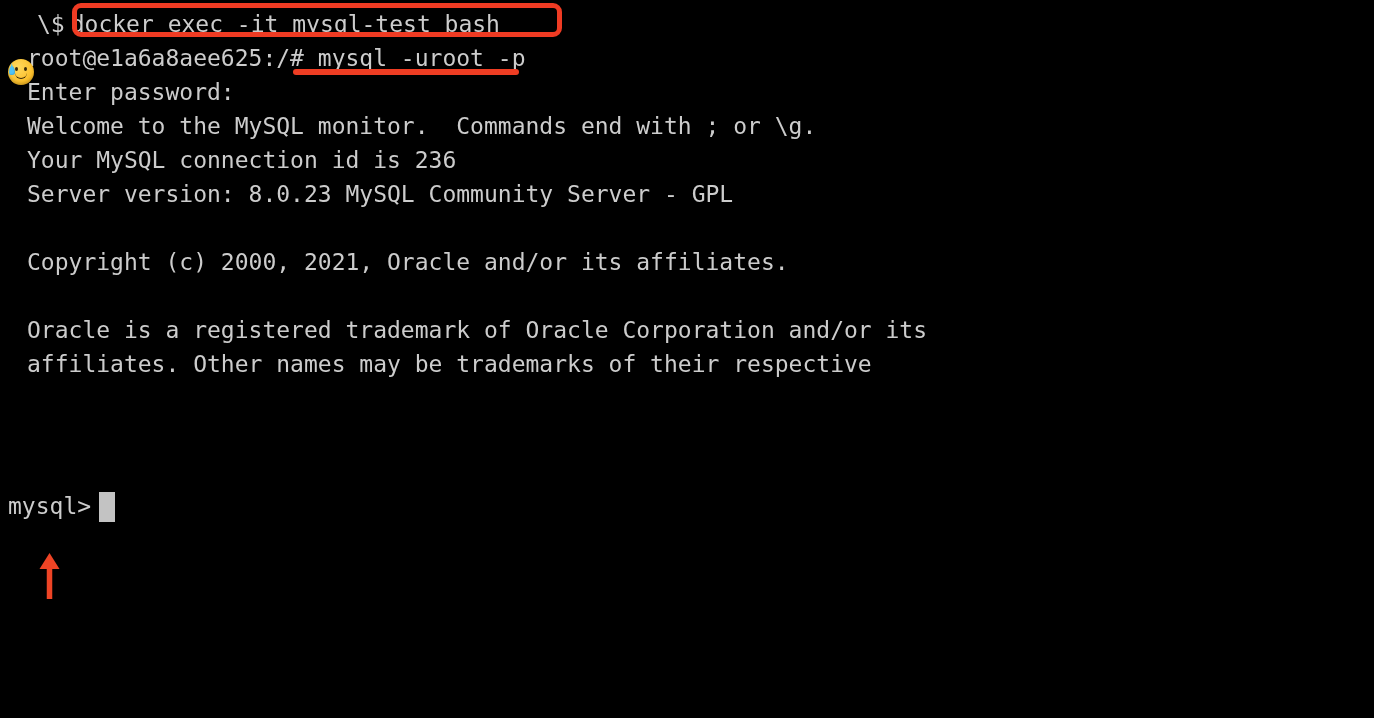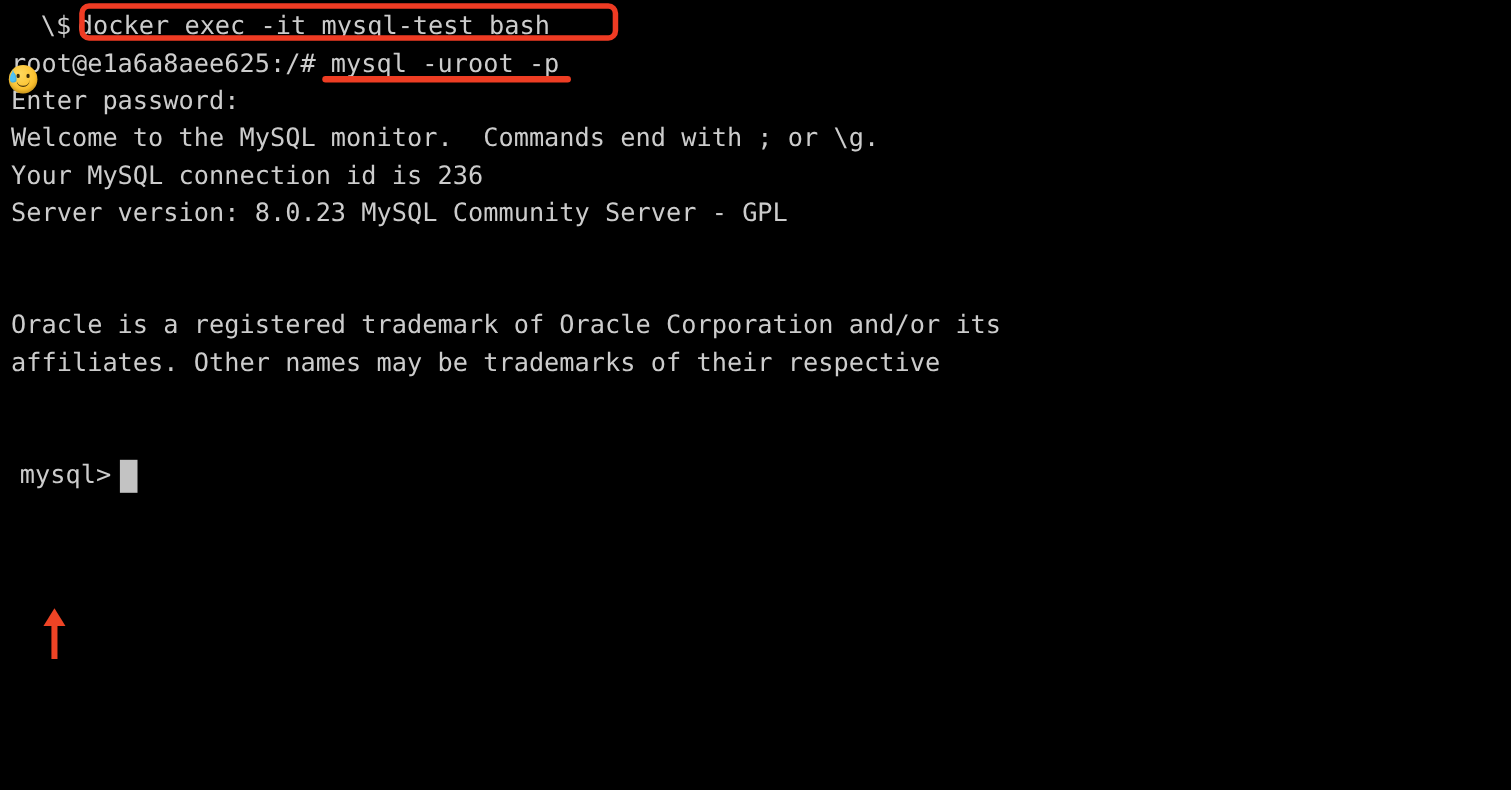--- a/index.html
+++ b/index.html
@@ -35,20 +35,21 @@
 
   .term-line {
     height: 34px;
     line-height: 34px;
     padding-left: 10px;
     font-size: 23px;
     letter-spacing: 0px;
     color: #cccccc;
     white-space: pre;
     font-family: "DejaVu Sans Mono", "Liberation Mono", monospace;
+    margin-left: 17px;
   }
 
   .term-line.blank {
     color: transparent;
   }
 
   
   .prompt-line {
     display: flex;
     align-items: center;
@@ -141,24 +142,25 @@
     white-space: pre;
     padding-left: 6px;
   }
 
   
   .mysql-prompt-line {
     display: flex;
     align-items: center;
     height: 34px;
     line-height: 34px;
-    padding-left: 18px;
-    font-size: 23px;
-    color: #cccccc;
-    white-space: pre;
+    padding-left: 8px;
+    font-size: 23px;
+    color: #cccccc;
+    white-space: pre;
+    margin-top: 40px;
   }
   .cursor-block {
     display: inline-block;
     width: 16px;
     height: 30px;
     background: #c3c3c3;
     margin-left: 8px;
     position: relative;
     top: 1px;
   }
@@ -224,20 +226,21 @@
       <span class="prompt-sigil">\$</span>
       <span class="prompt-cmd">docker exec -it mysql-test bash</span>
     </div>
 
     <div class="term-line">root@e1a6a8aee625:/# mysql -uroot -p</div>
     <div class="term-line">Enter password:</div>
     <div class="term-line">Welcome to the MySQL monitor.  Commands end with ; or \g.</div>
     <div class="term-line">Your MySQL connection id is 236</div>
     <div class="term-line">Server version: 8.0.23 MySQL Community Server - GPL</div>
     <div class="term-line blank"></div>
+    <div class="term-line">Copyright (c) 2000, 2021, Oracle and/or its affiliates.</div>
     <div class="term-line blank"></div>
     <div class="term-line">Oracle is a registered trademark of Oracle Corporation and/or its</div>
     <div class="term-line">affiliates. Other names may be trademarks of their respective</div>
     <div class="term-line blank"></div>
     <div class="term-line blank"></div>
 
     <div class="mysql-prompt-line">
       <span>mysql&gt;</span>
       <span class="cursor-block"></span>
     </div>

